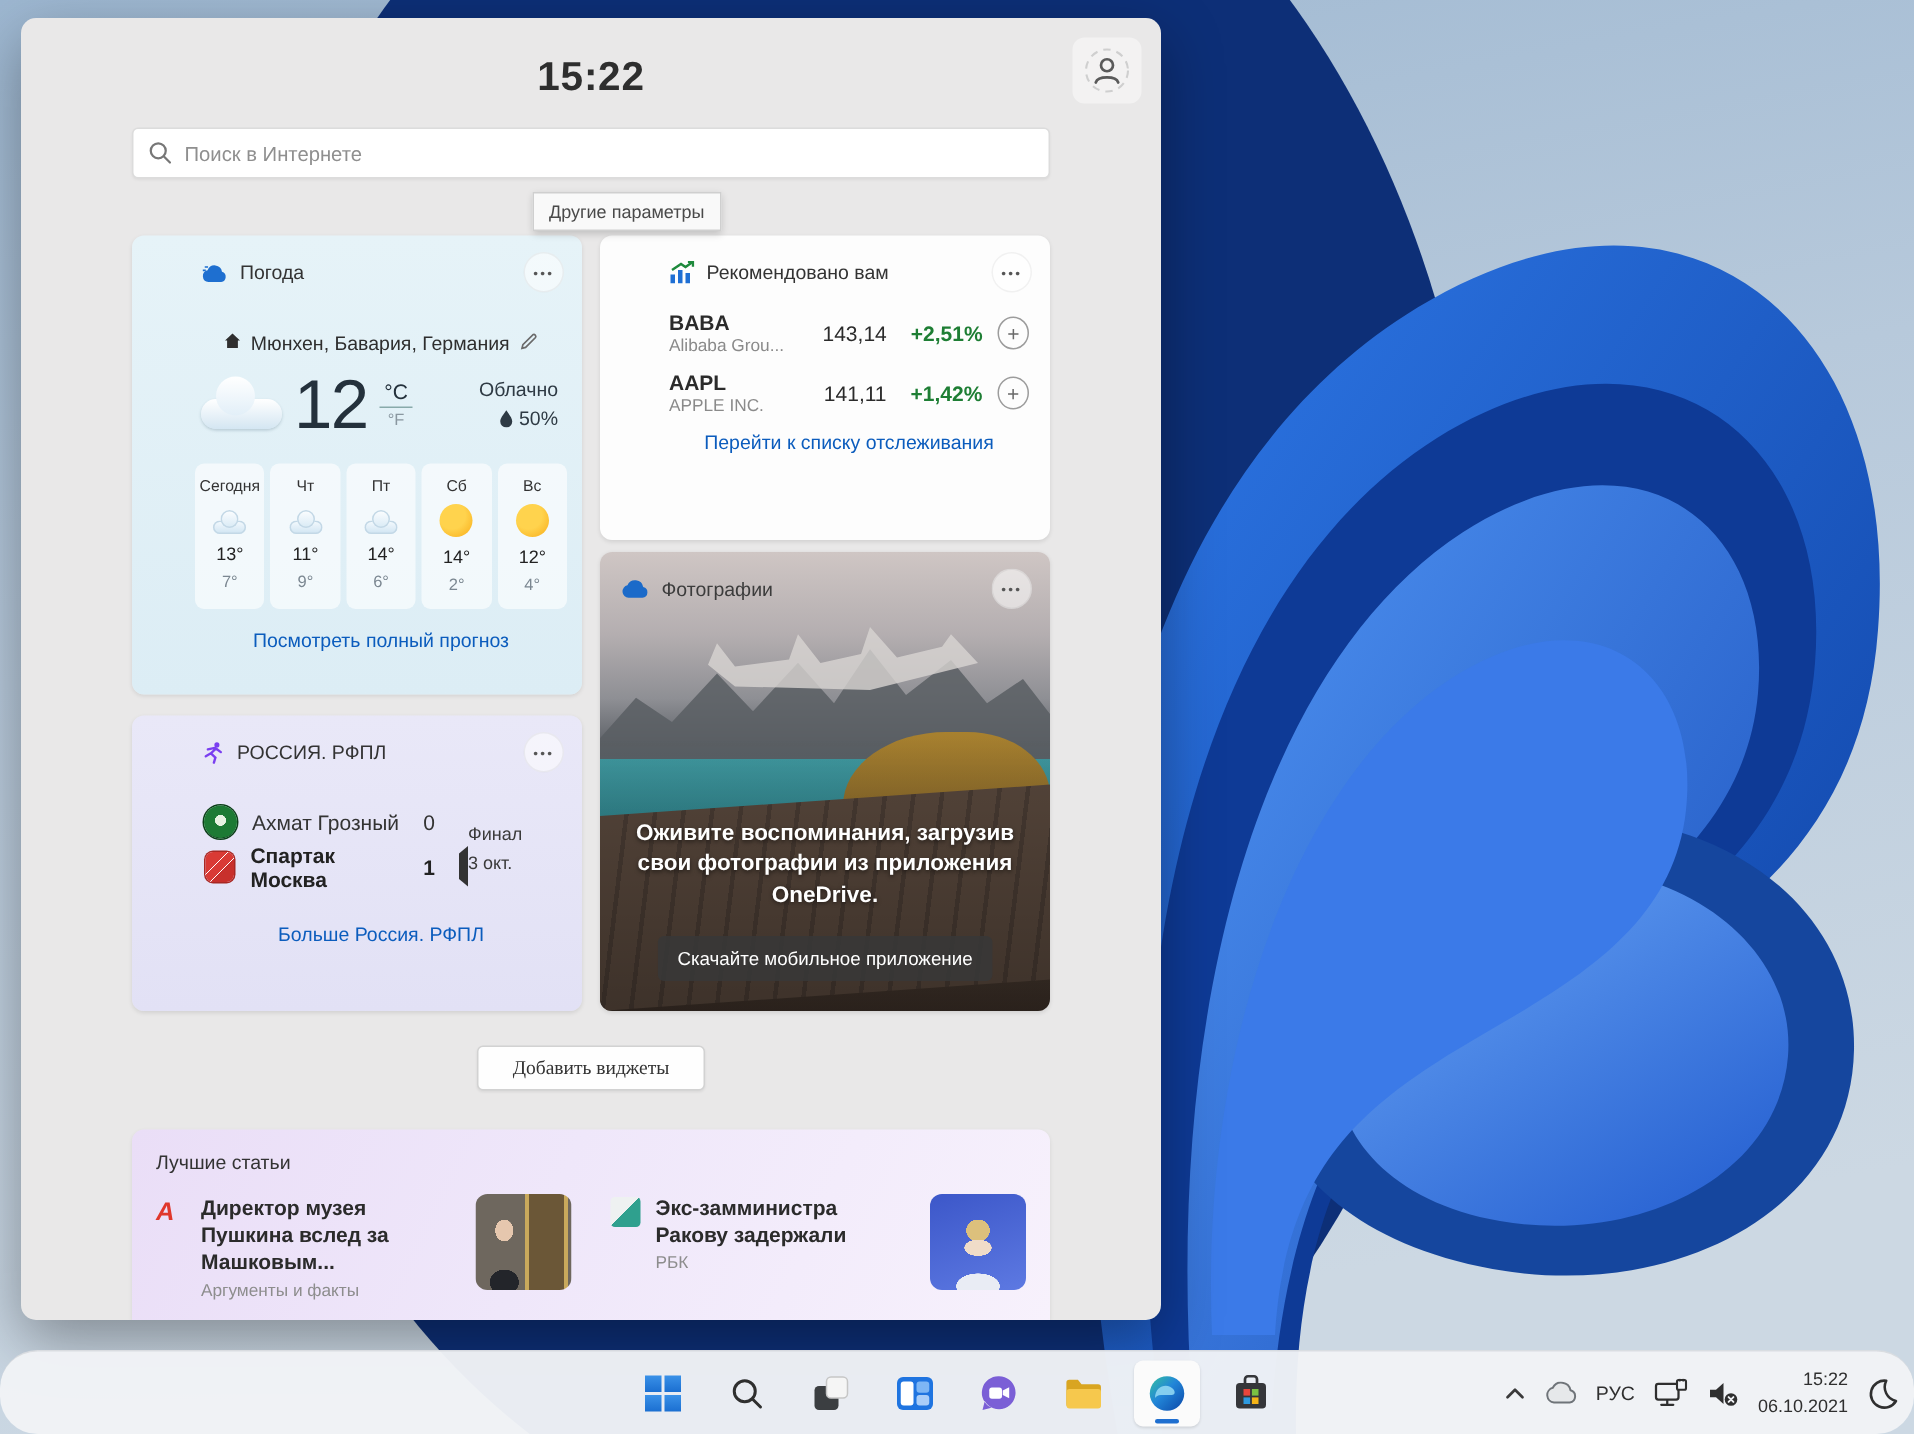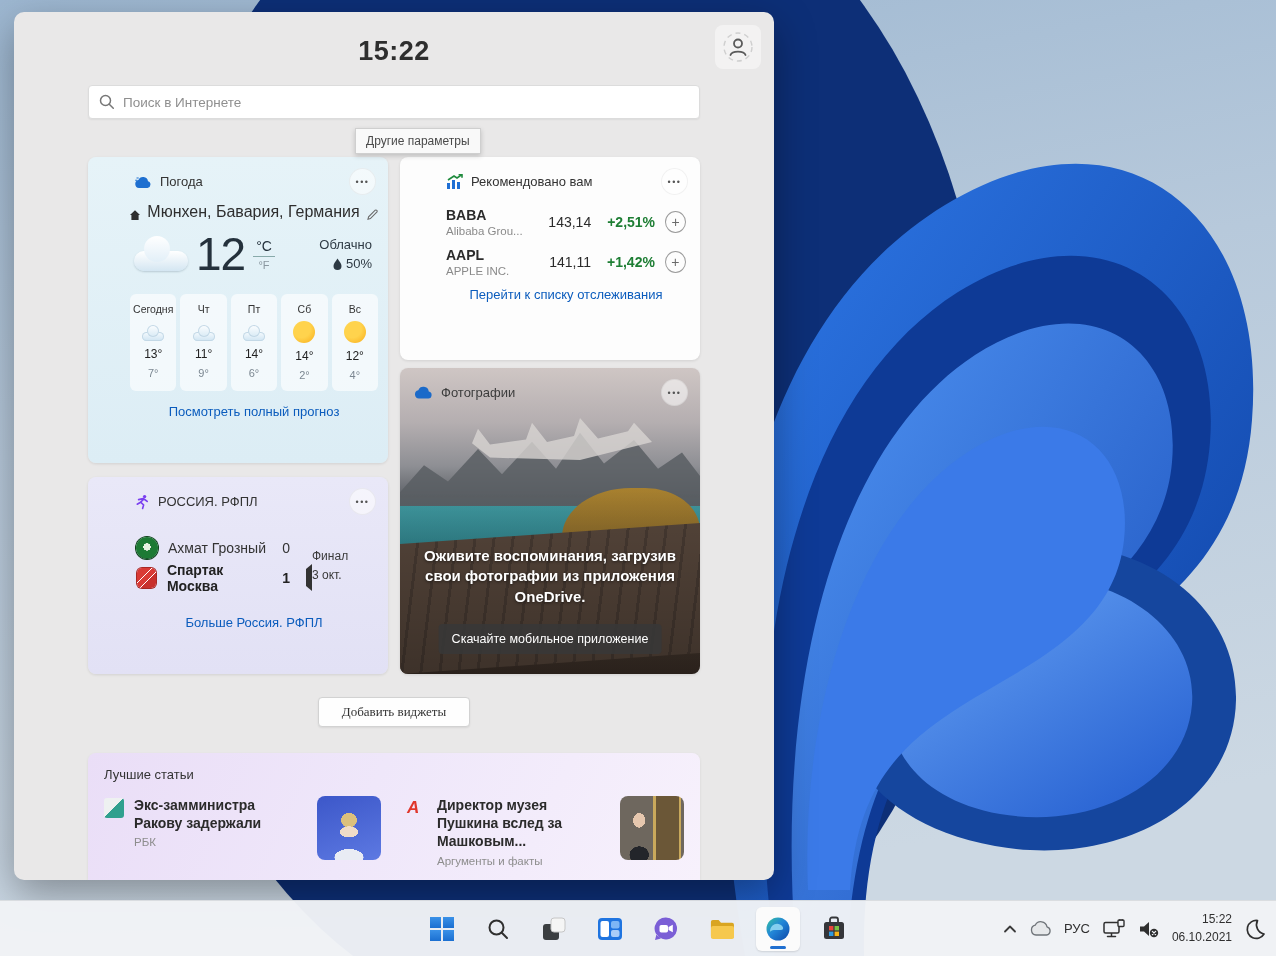--- a/index.html
+++ b/index.html
@@ -38,22 +38,22 @@
   .card-title { font-size:13px; color:#333; }
   .dots-btn { margin-left:auto; width:27px; height:27px; border-radius:50%;
     background:rgba(255,255,255,.55); border:1px solid rgba(0,0,0,.05);
     display:flex; align-items:center; justify-content:center; cursor:pointer; }
   .dots-btn::before { content:"•••"; font-size:9px; letter-spacing:1.5px; color:#555; }
   .card-link { display:block; text-align:center; font-size:13px; color:#0b5cbd; cursor:pointer; }
 
   
   .card-weather { left:74px; top:145px; width:300px; height:306px;
     background:linear-gradient(180deg,#e6f3f8 0%,#dcedf5 100%); }
-  .wx-location { display:flex; align-items:flex-end; justify-content:center; gap:6px;
-    font-size:16px; color:#2e2e2e; margin-top:2px; }
+  .wx-location { display:flex; align-items:flex-start; justify-content:center; gap:6px;
+    font-size:13px; color:#2e2e2e; margin-top:20px; }
   .wx-current { display:flex; align-items:center; padding:6px 16px 0 14px; }
   .wx-temp { font-size:46px; color:#24313c; margin-left:6px; letter-spacing:-1px; }
   .wx-units { margin-left:8px; display:flex; flex-direction:column; align-items:center; }
   .wx-unit-c { font-size:14px; color:#24313c; border-bottom:1px solid #8aa; padding:0 3px 2px; }
   .wx-unit-f { font-size:11px; color:#8a97a0; padding-top:2px; }
   .wx-right { margin-left:auto; text-align:right; font-size:13px; color:#2e3a44; line-height:1.5; }
   .wx-precip { display:flex; align-items:center; justify-content:flex-end; gap:4px; }
   .wx-days { display:flex; gap:4px; margin:13px 10px 0;border-radius:13px; }
   .wx-day { flex:1; background:rgba(255,255,255,.62); border-radius:6px;
     display:flex; flex-direction:column; align-items:center; padding:9px 0 10px; gap:6px; cursor:pointer; }
@@ -161,21 +161,21 @@
       radial-gradient(ellipse 24px 14px at 50% 96%,#e9ecf4 0 60%,rgba(0,0,0,0) 61%),
       linear-gradient(160deg,#3c57c9,#5d79e2); }
   .thumb-man { background:
       radial-gradient(ellipse 10px 12px at 30% 38%,#e6c7ae 0 60%,rgba(0,0,0,0) 61%),
       radial-gradient(ellipse 16px 14px at 30% 92%,#23252a 0 60%,rgba(0,0,0,0) 61%),
       linear-gradient(90deg,#6e675e 0 52%,#c9a95c 52% 56%,#6b5737 56% 92%,#c9a95c 92% 96%,#6e675e 96%);} 
 
   
   .taskbar { position:absolute; left:0; bottom:0; width:100%; height:56px;
     background:rgba(241,243,246,.97); border-top:1px solid rgba(190,195,200,.45);
-    display:flex; align-items:center; }
+    display:flex; align-items:center;border-radius:25px; }
   .tb-center { position:absolute; left:50%; transform:translateX(-50%); display:flex; align-items:center; gap:12px; }
   .tb-item { width:44px; height:44px; border-radius:6px; display:flex; align-items:center;
     justify-content:center; cursor:pointer; position:relative; }
   .tb-item.active { background:#fbfbfb; box-shadow:0 1px 2px rgba(0,0,0,.12); }
   .tb-item.active::after { content:""; position:absolute; bottom:2px; left:50%; transform:translateX(-50%);
     width:16px; height:3px; border-radius:2px; background:#1f6fd0; }
   .start-grid { width:24px; height:24px; display:grid; grid-template-columns:11px 11px; grid-template-rows:11px 11px; gap:2px; }
   .start-grid span { background:linear-gradient(180deg,#3a91e8,#1b6fd1); }
   .tb-right { position:absolute; right:10px; display:flex; align-items:center; gap:12px; }
   .tb-lang { font-size:13px; color:#2f2f2f; cursor:pointer; }
@@ -394,34 +394,34 @@
     </div>
     <span class="card-link sports-link">Больше Россия. РФПЛ</span>
   </div>
 
   <button class="add-widgets">Добавить виджеты</button>
 
   <div class="news">
     <div class="news-header">Лучшие статьи</div>
     <div class="news-row">
       <div class="article">
+        <span class="article-icon aif-logo"></span>
+        <span class="article-text">
+          <div class="article-title">Директор музея Пушкина вслед за Машковым...</div>
+          <div class="article-source">Аргументы и факты</div>
+        </span>
+        <span class="article-thumb thumb-man"></span>
+      </div>
+      <div class="article">
         <span class="article-icon rbc-logo"></span>
         <span class="article-text">
           <div class="article-title">Экс-замминистра Ракову задержали</div>
           <div class="article-source">РБК</div>
         </span>
         <span class="article-thumb thumb-woman"></span>
-      </div>
-      <div class="article">
-        <span class="article-icon aif-logo"></span>
-        <span class="article-text">
-          <div class="article-title">Директор музея Пушкина вслед за Машковым...</div>
-          <div class="article-source">Аргументы и факты</div>
-        </span>
-        <span class="article-thumb thumb-man"></span>
       </div>
     </div>
   </div>
 
 </div>
 
 <div class="taskbar">
   <div class="tb-center">
     <div class="tb-item">
       <span class="start-grid">

